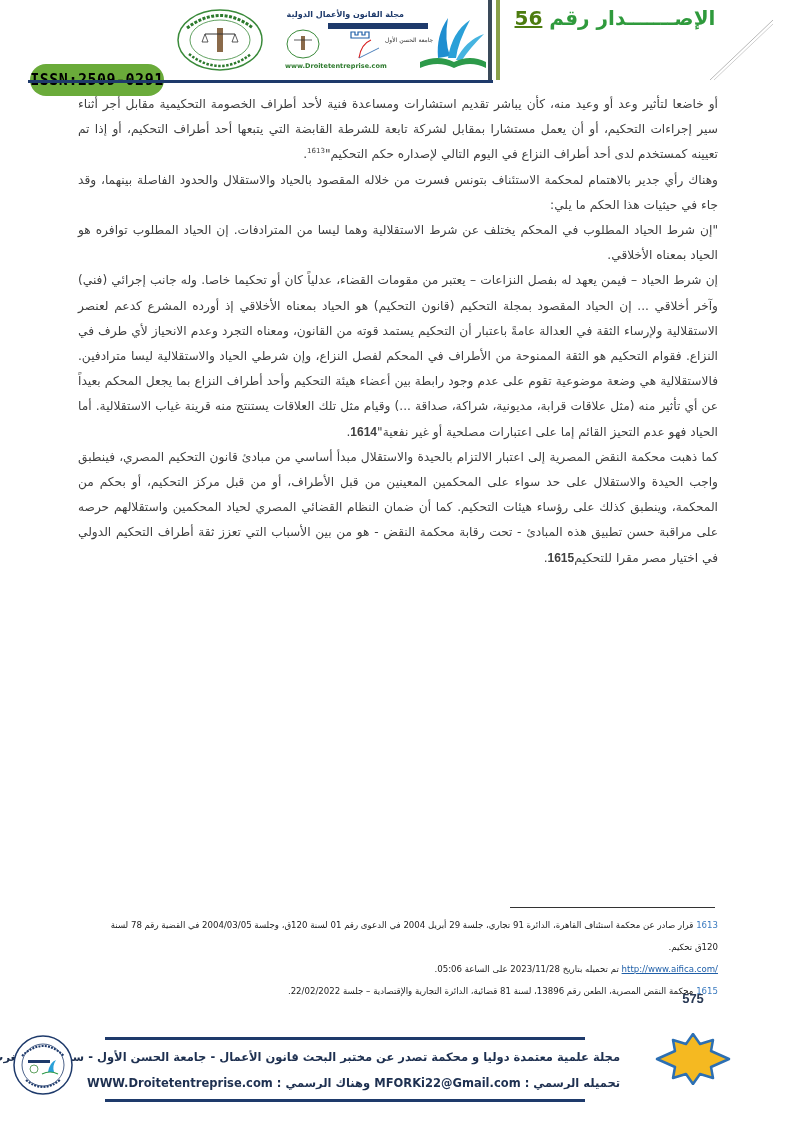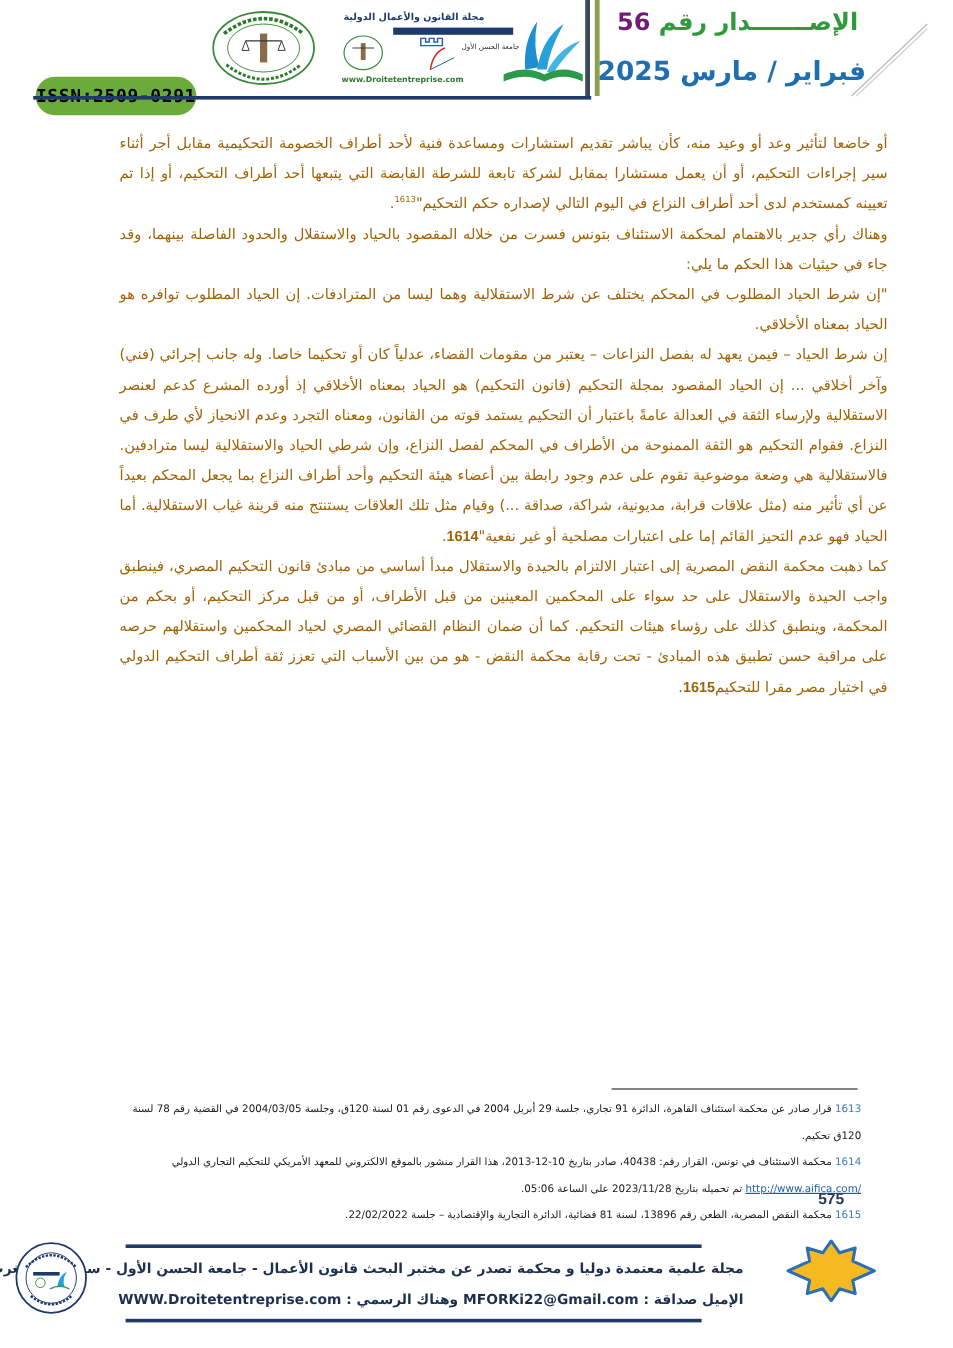--- a/index.html
+++ b/index.html
@@ -29,33 +29,33 @@
     }
     .journal-logo .jl-uni {
       position: absolute; left: 102px; top: 30px; font-size: 6px; color: #333; white-space: nowrap;
     }
     .hdr-vbar1 { position: absolute; left: 488px; top: 0; width: 4px; height: 80px; background: #3a4a5a; }
     .hdr-vbar2 { position: absolute; left: 496px; top: 0; width: 4px; height: 80px; background: #8aa04a; }
     .issue-line {
       position: absolute; left: 510px; top: 6px; width: 210px; text-align: center;
       font-size: 20px; font-weight: bold; color: #2f9a3c; white-space: nowrap;
     }
-    .issue-line .issue-num { color: #701a75; }
+    .issue-line .issue-num { color: #4d7c0f; text-decoration: underline; }
     .date-line {
       position: absolute; left: 502px; top: 48px; width: 220px; text-align: center;
       font-size: 22px; font-weight: bold; color: #1f6fb0; white-space: nowrap;
     }
     .hdr-diag { position: absolute; left: 705px; top: 18px; width: 70px; height: 65px; }
     .hdr-rule { position: absolute; left: 28px; top: 80px; width: 465px; height: 3px; background: #1e3a6b; }
 
     
     .content {
-      position: absolute; left: 78px; top: 107px; width: 640px;
+      position: absolute; left: 78px; top: 92px; width: 640px;
       font-family: "DejaVu Sans", sans-serif; font-size: 12.2px; line-height: 25.2px;
-      text-align: justify; text-align-last: right; color: #a16207; margin-left: 22px;
+      text-align: justify; text-align-last: right; color: #404040;
     }
     .content p { margin: 0; }
     .content .quote-start { text-align-last: auto; }
     .content sup { font-size: 7px; line-height: 0; vertical-align: super; }
     .content .ref-bold { font-weight: bold; font-family: "Liberation Sans", sans-serif; font-size: 12px; }
 
     
     .fn-rule { position: absolute; left: 510px; top: 907px; width: 205px; height: 1px; background: #333; }
     .footnotes {
       position: absolute; left: 78px; top: 914px; width: 640px;
@@ -126,21 +126,20 @@
     <span class="jl-url">www.Droitetentreprise.com</span>
   </div>
 
   <div class="hdr-vbar1"></div>
   <div class="hdr-vbar2"></div>
 
   <div class="issue-line">
     <span>الإصـــــــدار رقم</span>
     <span class="issue-num">56</span>
   </div>
-  <div class="date-line">فبراير / مارس 2025</div>
 
   <svg class="hdr-diag" viewBox="0 0 70 65">
     <line x1="5" y1="62" x2="68" y2="2" stroke="#b8b8b8" stroke-width="1"></line>
     <line x1="9" y1="62" x2="68" y2="6" stroke="#d0d0d0" stroke-width="1"></line>
   </svg>
 
   <div class="hdr-rule"></div>
 </div>
 
 <div class="content">
@@ -151,32 +150,31 @@
   <p><span>كما ذهبت محكمة النقض المصرية إلى اعتبار الالتزام بالحيدة والاستقلال مبدأ أساسي من مبادئ قانون التحكيم المصري، فينطبق واجب الحيدة والاستقلال على حد سواء على المحكمين المعينين من قبل الأطراف، أو من قبل مركز التحكيم، أو بحكم من المحكمة، وينطبق كذلك على رؤساء هيئات التحكيم. كما أن ضمان النظام القضائي المصري لحياد المحكمين واستقلالهم حرصه على مراقبة حسن تطبيق هذه المبادئ - تحت رقابة محكمة النقض - هو من بين الأسباب التي تعزز ثقة أطراف التحكيم الدولي في اختيار مصر مقرا للتحكيم</span><span class="ref-bold">1615</span><span>.</span></p>
 </div>
 
 <div class="fn-rule"></div>
 <div class="footnotes">
   <div>
     <div class="fn-line"><span class="fn-num">1613</span> <span>قرار صادر عن محكمة استئناف القاهرة، الدائرة 91 تجاري، جلسة 29 أبريل 2004 في الدعوى رقم 01 لسنة 120ق، وجلسة 2004/03/05 في القضية رقم 78 لسنة</span></div>
     <div class="fn-line"><span>120ق تحكيم.</span></div>
   </div>
   <div>
-    <div class="fn-line"><span class="fn-num">1614</span> <span>محكمة الاستئناف في تونس، القرار رقم: 40438، صادر بتاريخ 10-12-2013، هذا القرار منشور بالموقع الالكتروني للمعهد الأمريكي للتحكيم التجاري الدولي</span></div>
     <div class="fn-line"><span class="fn-link">http://www.aifica.com/</span> <span>تم تحميله بتاريخ 2023/11/28 على الساعة 05:06.</span></div>
   </div>
   <div>
     <div class="fn-line"><span class="fn-num">1615</span> <span>محكمة النقض المصرية، الطعن رقم 13896، لسنة 81 قضائية، الدائرة التجارية والإقتصادية – جلسة 22/02/2022.</span></div>
   </div>
 </div>
 
 <div class="ftr-rule-top"></div>
 <div class="ftr-line1">مجلة علمية معتمدة  دوليا و محكمة تصدر عن مختبر البحث قانون الأعمال - جامعة الحسن الأول - سطات - المغرب</div>
 <div class="ftr-line2">
-  <span>الإميل صداقة : </span>
+  <span>تحميله الرسمي : </span>
   <span class="ltr">MFORKi22@Gmail.com</span>
   <span> وهناك الرسمي : </span>
   <span class="ltr">WWW.Droitetentreprise.com</span>
 </div>
 <div class="ftr-rule-bot"></div>
 
 <svg class="page-star" viewBox="0 0 76 52">
   <polygon points="38,1 45,11 58,7 56,18 74,26 56,34 58,45 45,41 38,51 31,41 18,45 20,34 2,26 20,18 18,7 31,11" fill="#f5b921" stroke="#2c6fb3" stroke-width="2.5" stroke-linejoin="round"></polygon>
 </svg>
 <div class="page-num">575</div>

